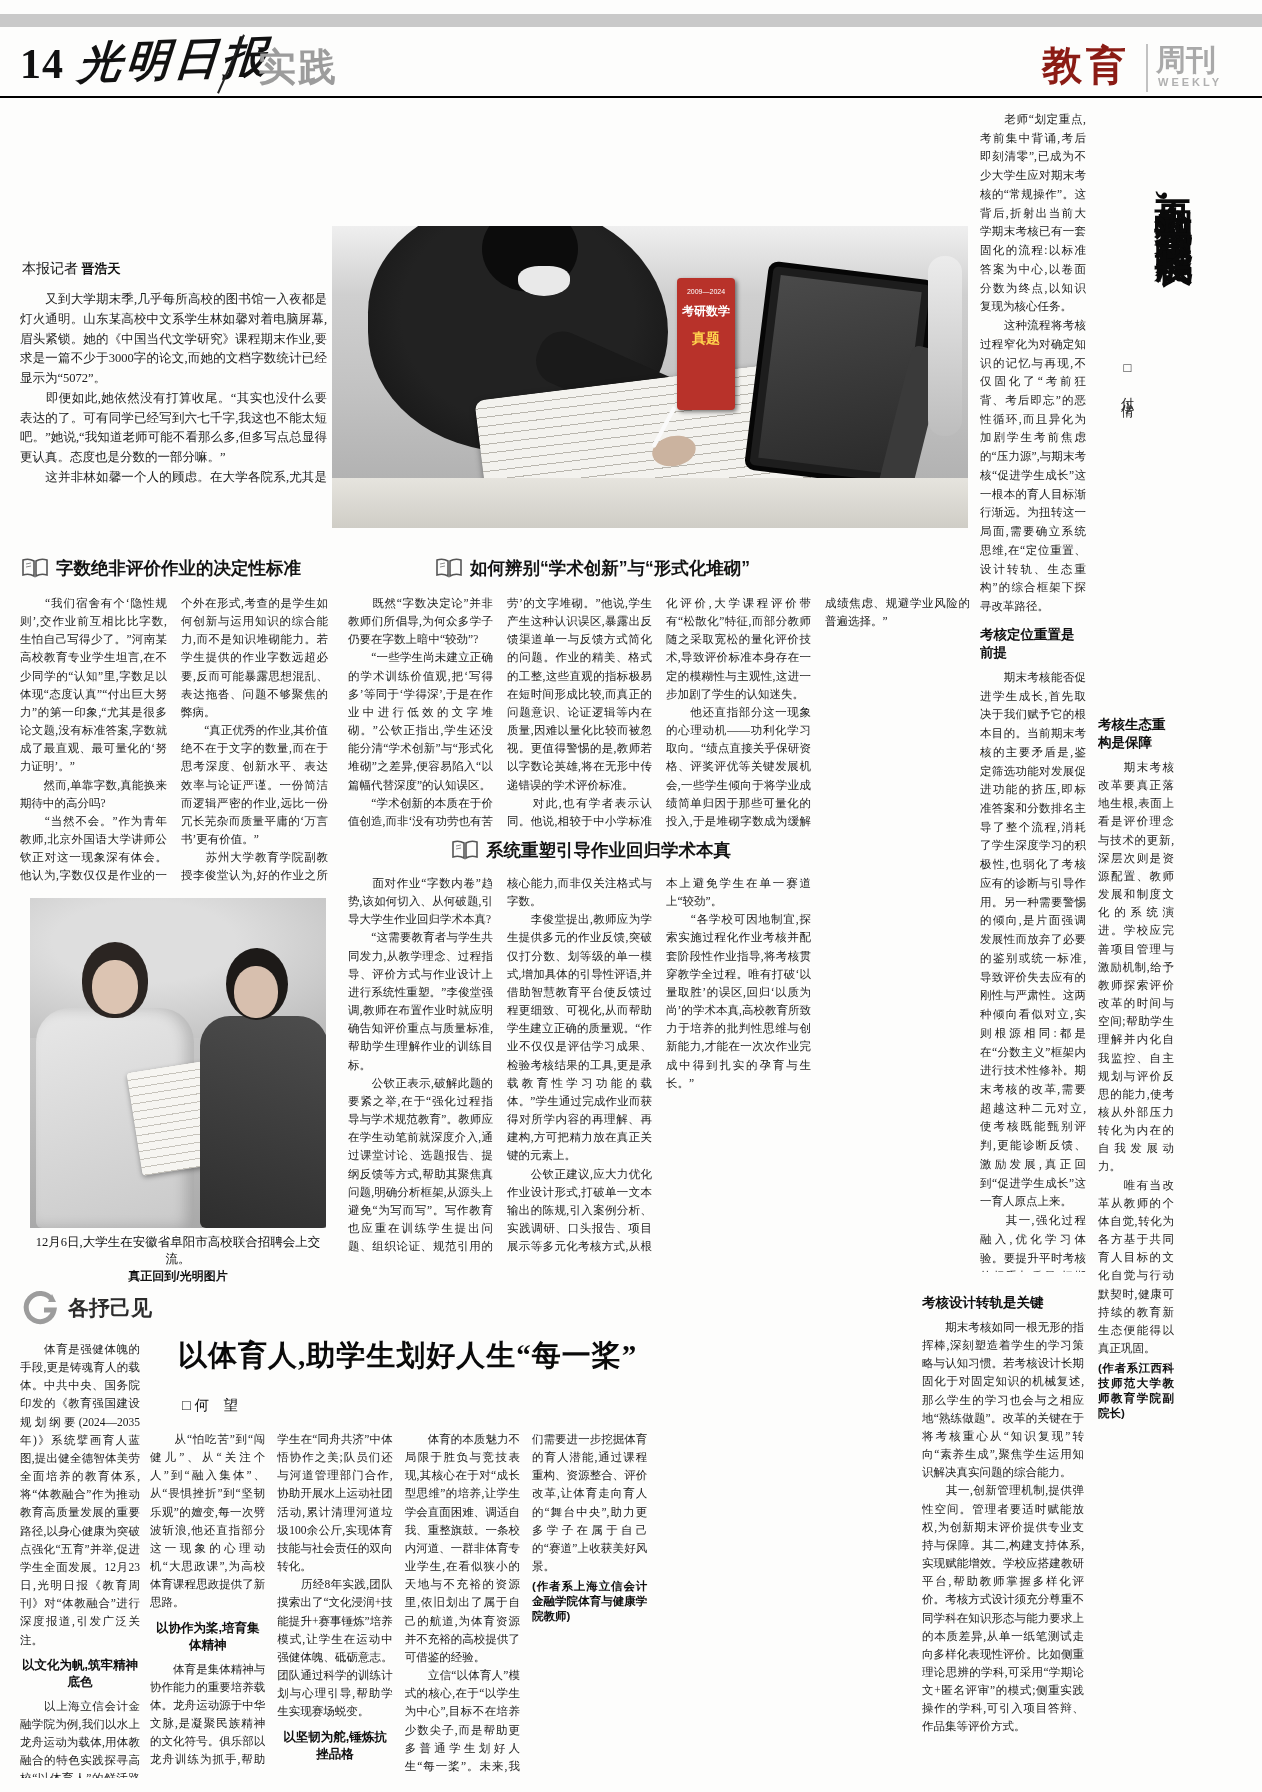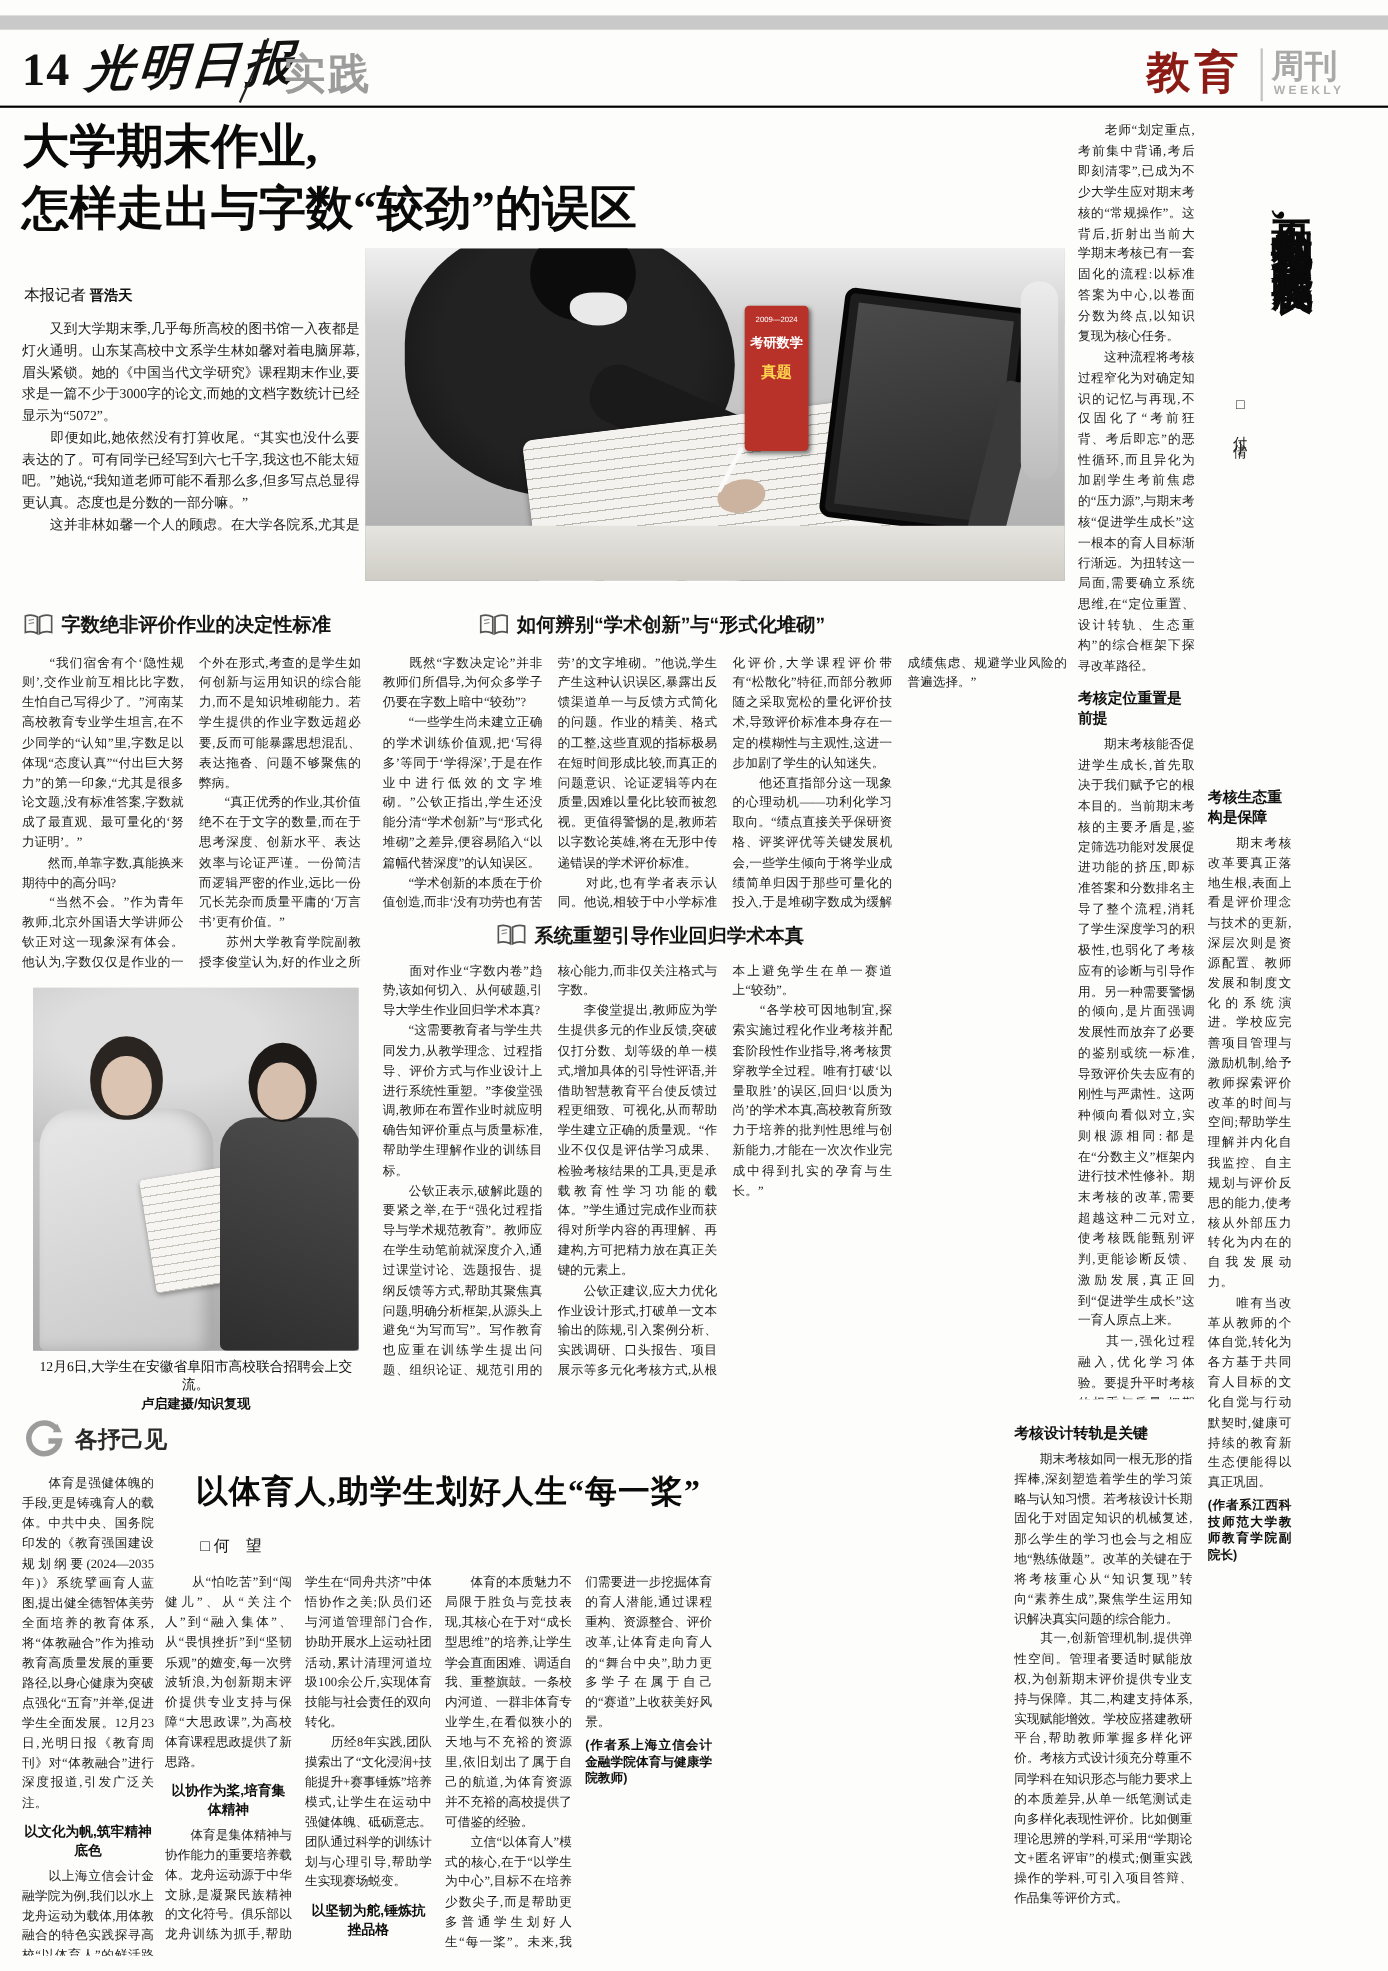--- a/index.html
+++ b/index.html
@@ -75,24 +75,20 @@
   <div class="abs pageno">14</div>
   <div class="abs masthead">光明日报</div>
   <div class="abs diagline"></div>
   <div class="abs secname sans">实践</div>
   <div class="abs eduword">教育</div>
   <div class="abs weekdiv"></div>
   <div class="abs zhoukan">周刊</div>
   <div class="abs weeklyen sans">WEEKLY</div>
   <div class="abs mainrule"></div>
 
-  <div class="abs headline">
-    <div>大学期末作业,</div>
-    <div>怎样走出与字数“较劲”的误区</div>
-  </div>
   <div class="abs byline1">
     <span>本报记者</span>
     <b>晋浩天</b>
   </div>
   <div class="abs lede bodytext clip">　　又到大学期末季,几乎每所高校的图书馆一入夜都是灯火通明。山东某高校中文系学生林如馨对着电脑屏幕,眉头紧锁。她的《中国当代文学研究》课程期末作业,要求是一篇不少于3000字的论文,而她的文档字数统计已经显示为“5072”。
 　　即便如此,她依然没有打算收尾。“其实也没什么要表达的了。可有同学已经写到六七千字,我这也不能太短吧。”她说,“我知道老师可能不看那么多,但多写点总显得更认真。态度也是分数的一部分嘛。”
 　　这并非林如馨一个人的顾虑。在大学各院系,尤其是人文社科类专业,不同程度出现了“作业字数竞赛”。学生们在期末作业篇幅上“较劲”,仿佛不断攀升的数字,能直接兑换为成绩单上的高分。此前,有媒体报道,有学生在完成字数要求“2000字以内”的专业课作业时洋洋洒洒写了19000多字,打印出厚厚一叠,打印和装订费就花了60元。
 　　字数多,就等于好作业吗?应该怎样引导学生走出和字数“较劲”的误区,真正关注学术训练的价值?</div>
 
   <div class="abs photo photo1">
@@ -135,21 +131,21 @@
     <div class="ph" style="left:6px;top:110px;width:158px;height:220px;background:linear-gradient(160deg,#e8e8e8,#c9c9c9);border-radius:34px 34px 6px 6px;box-shadow:inset -8px 0 14px rgba(0,0,0,.18);"></div>
     <div class="ph" style="left:52px;top:44px;width:66px;height:76px;background:#2b2522;border-radius:50% 50% 46% 46%;"></div>
     <div class="ph" style="left:62px;top:62px;width:46px;height:54px;background:#dcc4b2;border-radius:48%;"></div>
     <div class="ph" style="left:104px;top:168px;width:84px;height:104px;background:#f6f5f1;transform:rotate(-9deg);border-radius:4px;box-shadow:0 2px 5px rgba(0,0,0,.35);background-image:repeating-linear-gradient(180deg,#f6f5f1 0 7px,#c6c3bb 7px 8px);"></div>
     <div class="ph" style="left:170px;top:118px;width:128px;height:212px;background:linear-gradient(200deg,#4d4d4d,#2e2e2e);border-radius:30px 30px 6px 6px;"></div>
     <div class="ph" style="left:196px;top:50px;width:62px;height:72px;background:#1d1a18;border-radius:50%;"></div>
     <div class="ph" style="left:204px;top:68px;width:44px;height:52px;background:#d7bfae;border-radius:48%;"></div>
   </div>
   <div class="abs cap cap2">
     <div>12月6日,大学生在安徽省阜阳市高校联合招聘会上交流。</div>
-    <b>卢启建摄/知识复现</b>
+    <b>真正回到/光明图片</b>
   </div>
 
   <div class="abs sechead shB">
     <svg width="26" height="20" viewBox="0 0 26 20">
         <path d="M1 2 Q7 0 12 3 L12 18 Q7 15 1 17 Z M25 2 Q19 0 14 3 L14 18 Q19 15 25 17 Z" fill="none" stroke="#555" stroke-width="1.6"></path>
         <path d="M4 6 L9 5 M4 9 L9 8" stroke="#888" stroke-width="1"></path>
       </svg>
     <span>如何辨别“学术创新”与“形式化堆砌”</span>
   </div>
   <div class="abs secBbody bodytext clip">　　既然“字数决定论”并非教师们所倡导,为何众多学子仍要在字数上暗中“较劲”?
@@ -208,21 +204,21 @@
     <div class="bodytext">　　体育是强健体魄的手段,更是铸魂育人的载体。中共中央、国务院印发的《教育强国建设规划纲要(2024—2035年)》系统擘画育人蓝图,提出健全德智体美劳全面培养的教育体系,将“体教融合”作为推动教育高质量发展的重要路径,以身心健康为突破点强化“五育”并举,促进学生全面发展。12月23日,光明日报《教育周刊》对“体教融合”进行深度报道,引发广泛关注。</div>
     <div class="bsub">以文化为帆,筑牢精神底色</div>
     <div class="bodytext">　　以上海立信会计金融学院为例,我们以水上龙舟运动为载体,用体教融合的特色实践探寻高校“以体育人”的鲜活路径。
 　　上海立信会计金融学院龙舟俱乐部成立于2017年。8年间,俱乐部从仅有十几名队员起步,逐步发展为累计培养数百名划手的校级体育育人平台。伴随这一成长的,不仅是成绩的突破,更是一批批青年人价值品格的“升级”。</div>
   </div>
 
   <div class="abs bheadline">以体育人,助学生划好人生“每一桨”</div>
   <div class="abs bbyline">□ 何　望</div>
 
   <div class="abs bbody clip">
-    <div class="bodytext">　　从“怕吃苦”到“闯健儿”、从“关注个人”到“融入集体”、从“畏惧挫折”到“坚韧乐观”的嬗变,每一次劈波斩浪,为创新期末评价提供专业支持与保障“大思政课”,为高校体育课程思政提供了新思路。</div>
+    <div class="bodytext">　　从“怕吃苦”到“闯健儿”、从“关注个人”到“融入集体”、从“畏惧挫折”到“坚韧乐观”的嬗变,每一次劈波斩浪,他还直指部分这一现象的心理动机“大思政课”,为高校体育课程思政提供了新思路。</div>
     <div class="bsub">以协作为桨,培育集体精神</div>
     <div class="bodytext">　　体育是集体精神与协作能力的重要培养载体。龙舟运动源于中华文脉,是凝聚民族精神的文化符号。俱乐部以龙舟训练为抓手,帮助学生在“同舟共济”中体悟协作之美;队员们还与河道管理部门合作,协助开展水上运动社团活动,累计清理河道垃圾100余公斤,实现体育技能与社会责任的双向转化。
 　　历经8年实践,团队摸索出了“文化浸润+技能提升+赛事锤炼”培养模式,让学生在运动中强健体魄、砥砺意志。团队通过科学的训练计划与心理引导,帮助学生实现赛场蜕变。</div>
     <div class="bsub">以坚韧为舵,锤炼抗挫品格</div>
     <div class="bodytext">　　体育的本质魅力不局限于胜负与竞技表现,其核心在于对“成长型思维”的培养,让学生学会直面困难、调适自我、重整旗鼓。一条校内河道、一群非体育专业学生,在看似狭小的天地与不充裕的资源里,依旧划出了属于自己的航道,为体育资源并不充裕的高校提供了可借鉴的经验。
 　　立信“以体育人”模式的核心,在于“以学生为中心”,目标不在培养少数尖子,而是帮助更多普通学生划好人生“每一桨”。未来,我们需要进一步挖掘体育的育人潜能,通过课程重构、资源整合、评价改革,让体育走向育人的“舞台中央”,助力更多学子在属于自己的“赛道”上收获美好风景。</div>
     <div class="attr">(作者系上海立信会计金融学院体育与健康学院教师)</div>
   </div>
 
 </div>

